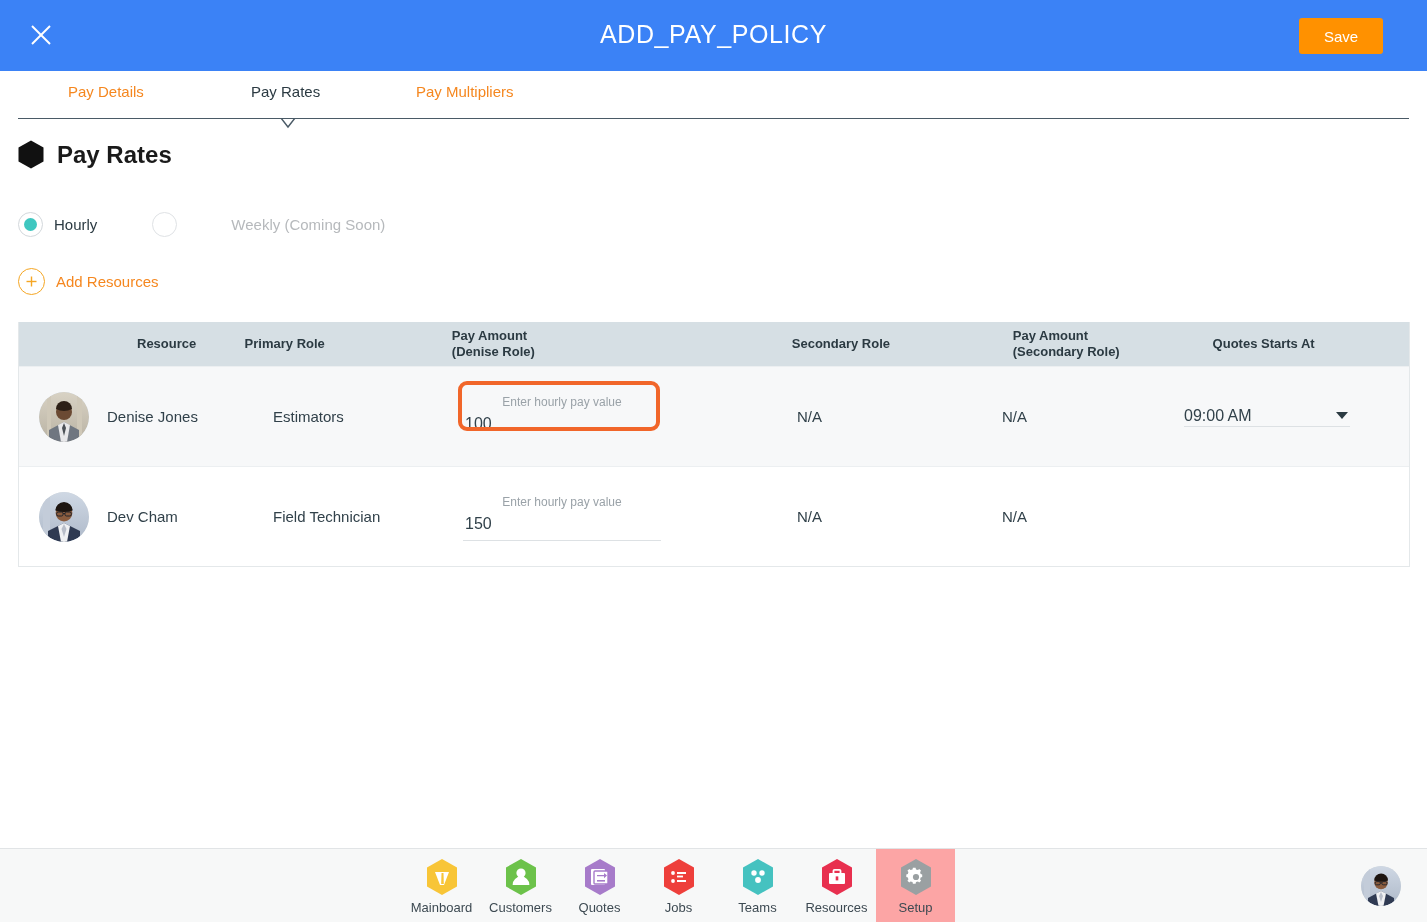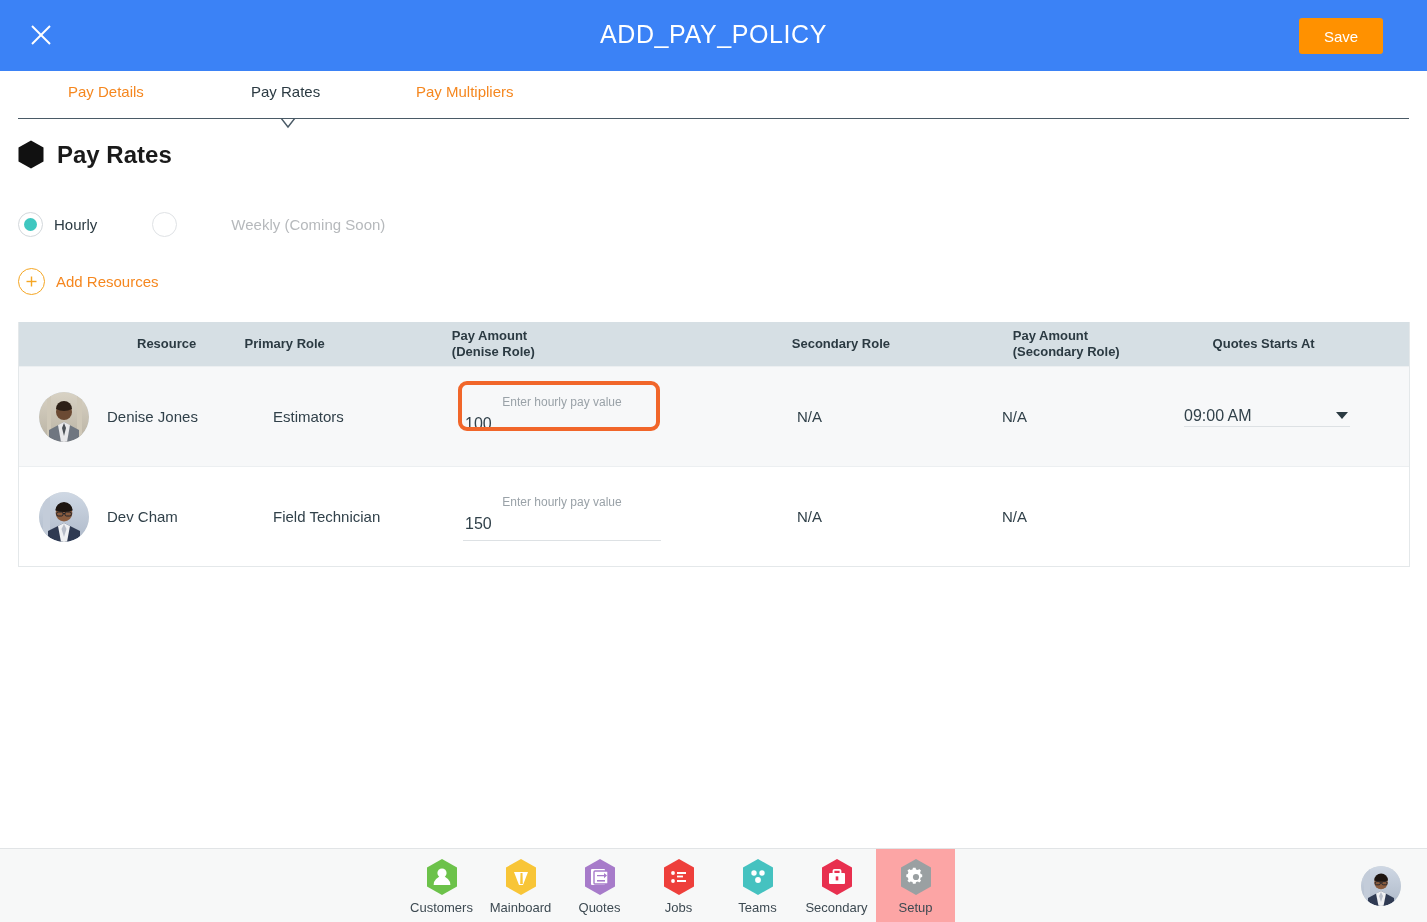--- a/index.html
+++ b/index.html
@@ -501,34 +501,34 @@
     </div>
   </div>
 
   <div class="highlight-box"></div>
 
   <div class="bottomnav">
     <div class="navgroup">
 
       <div class="navitem">
         <svg class="navicon" viewBox="0 0 34 38">
+          <polygon points="17,1 32,9.5 32,28.5 17,37 2,28.5 2,9.5" fill="#F8C537"></polygon>
+          <path d="M10 14 L24 14 L19 27 L15 27 Z" fill="#ffffff"></path>
+          <path d="M16.5 15 L18.5 15 L18.8 26 L16.2 26 Z" fill="#F8C537"></path>
+        </svg>
+        <span class="navlabel">Mainboard</span>
+      </div>
+
+      <div class="navitem">
+        <svg class="navicon" viewBox="0 0 34 38">
           <polygon points="17,1 32,9.5 32,28.5 17,37 2,28.5 2,9.5" fill="#6CC24A"></polygon>
           <circle cx="17" cy="15" r="4.6" fill="#ffffff"></circle>
           <path d="M8.6 27 a8.4 8.4 0 0 1 16.8 0 Z" fill="#ffffff"></path>
         </svg>
         <span class="navlabel">Customers</span>
-      </div>
-
-      <div class="navitem">
-        <svg class="navicon" viewBox="0 0 34 38">
-          <polygon points="17,1 32,9.5 32,28.5 17,37 2,28.5 2,9.5" fill="#F8C537"></polygon>
-          <path d="M10 14 L24 14 L19 27 L15 27 Z" fill="#ffffff"></path>
-          <path d="M16.5 15 L18.5 15 L18.8 26 L16.2 26 Z" fill="#F8C537"></path>
-        </svg>
-        <span class="navlabel">Mainboard</span>
       </div>
 
       <div class="navitem">
         <svg class="navicon" viewBox="0 0 34 38">
           <polygon points="17,1 32,9.5 32,28.5 17,37 2,28.5 2,9.5" fill="#A77BCA"></polygon>
           <rect x="8" y="11" width="14" height="16" rx="1" fill="#ffffff"></rect>
           <rect x="11" y="13" width="14" height="13" rx="1" fill="#ffffff" stroke="#A77BCA" stroke-width="1.4"></rect>
           <path d="M14 17 h7 v-2 l3 2.6 l-3 2.6 v-2 h-7 Z" fill="#A77BCA"></path>
           <rect x="14" y="22" width="8" height="1.6" fill="#A77BCA"></rect>
         </svg>
@@ -558,21 +558,21 @@
         <span class="navlabel">Teams</span>
       </div>
 
       <div class="navitem">
         <svg class="navicon" viewBox="0 0 34 38">
           <polygon points="17,1 32,9.5 32,28.5 17,37 2,28.5 2,9.5" fill="#E8304F"></polygon>
           <rect x="9" y="15" width="16" height="11" rx="1" fill="#ffffff"></rect>
           <path d="M13.5 15 v-2.2 a1 1 0 0 1 1 -1 h5 a1 1 0 0 1 1 1 v2.2" fill="none" stroke="#ffffff" stroke-width="1.8"></path>
           <rect x="15.7" y="18.4" width="2.6" height="4" fill="#E8304F"></rect>
         </svg>
-        <span class="navlabel">Secondary</span>
+        <span class="navlabel">Resources</span>
       </div>
 
       <div class="navitem active">
         <svg class="navicon" viewBox="0 0 34 38">
           <polygon points="17,1 32,9.5 32,28.5 17,37 2,28.5 2,9.5" fill="#9AA0A2"></polygon>
           <path d="M17 11.4 l2 0.5 l1.2 -1 l1.9 1.9 l-1 1.2 l0.5 2 l1.6 0.4 v2.7 l-1.6 0.4 l-0.5 2 l1 1.2 l-1.9 1.9 l-1.2 -1 l-2 0.5 l-0.4 1.6 h-2.7 l-0.4 -1.6 l-2 -0.5 l-1.2 1 l-1.9 -1.9 l1 -1.2 l-0.5 -2 l-1.6 -0.4 v-2.7 l1.6 -0.4 l0.5 -2 l-1 -1.2 l1.9 -1.9 l1.2 1 l2 -0.5 l0.4 -1.6 h2.7 Z" fill="#ffffff"></path>
           <circle cx="17" cy="19" r="3.1" fill="#9AA0A2"></circle>
         </svg>
         <span class="navlabel">Setup</span>
       </div>

